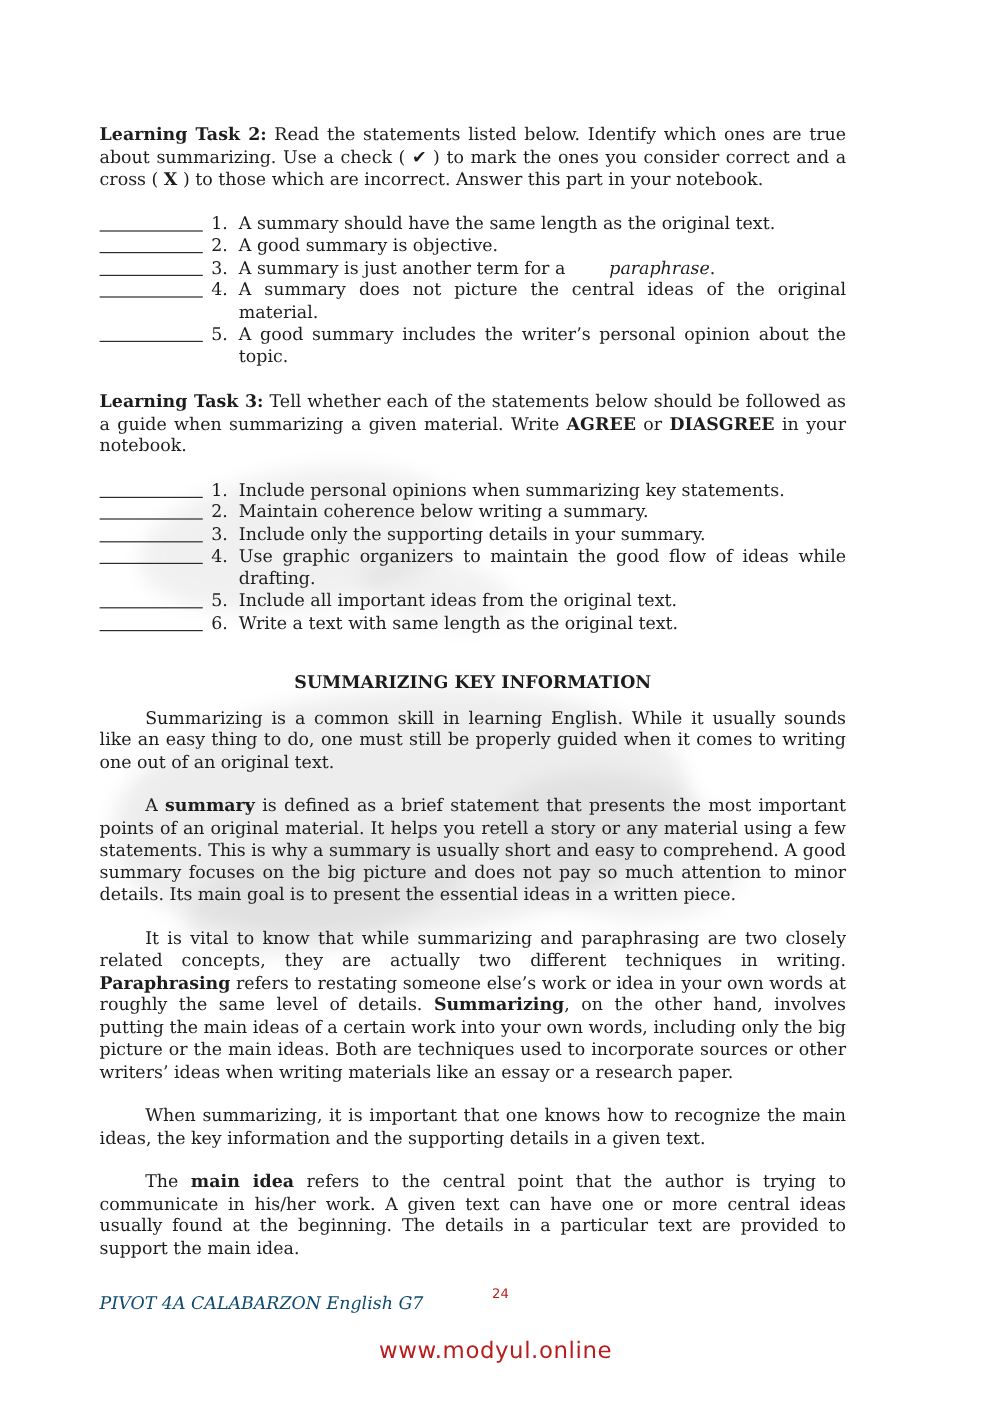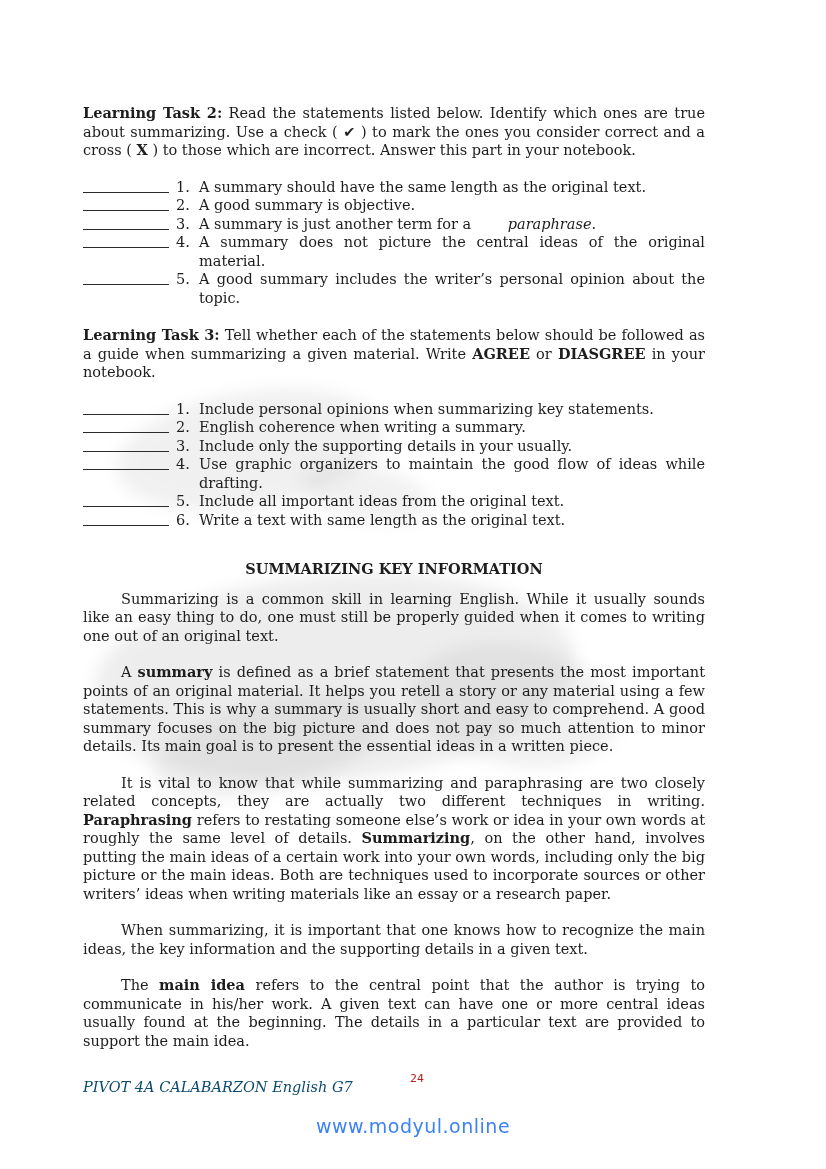--- a/index.html
+++ b/index.html
@@ -43,21 +43,21 @@
     font-family:"DejaVu Serif",serif;font-style:italic;font-size:14.5px;color:#0c4a6e;
   }
   .page-num{
     position:absolute;left:410px;top:1072px;
     font-family:"DejaVu Sans",sans-serif;font-size:11px;color:#b91c1c;
   }
   .site-watermark{
     position:absolute;left:0;top:1115px;width:100%;
     text-align:center;
     font-family:"DejaVu Sans",sans-serif;font-size:19px;
-    color:#3b82f6;letter-spacing:.5px;
+    color:#b91c1c;letter-spacing:.5px;
   }
 </style>
 </head>
 <body>
 
 <div class="page">
 
   <div class="blob b1"></div>
   <div class="blob b2"></div>
   <div class="blob b3"></div>
@@ -100,26 +100,26 @@
 
     <div class="list">
       <div class="list-row">
         <span class="blank"></span>
         <span class="num">1.</span>
         <span class="item-text">Include personal opinions when summarizing key statements.</span>
       </div>
       <div class="list-row">
         <span class="blank"></span>
         <span class="num">2.</span>
-        <span class="item-text">English coherence when writing a summary.</span>
+        <span class="item-text">Maintain coherence below writing a summary.</span>
       </div>
       <div class="list-row">
         <span class="blank"></span>
         <span class="num">3.</span>
-        <span class="item-text">Include only the supporting details in your usually.</span>
+        <span class="item-text">Include only the supporting details in your summary.</span>
       </div>
       <div class="list-row">
         <span class="blank"></span>
         <span class="num">4.</span>
         <span class="item-text">Use graphic organizers to maintain the good flow of ideas while drafting.</span>
       </div>
       <div class="list-row">
         <span class="blank"></span>
         <span class="num">5.</span>
         <span class="item-text">Include all important ideas from the original text.</span>

